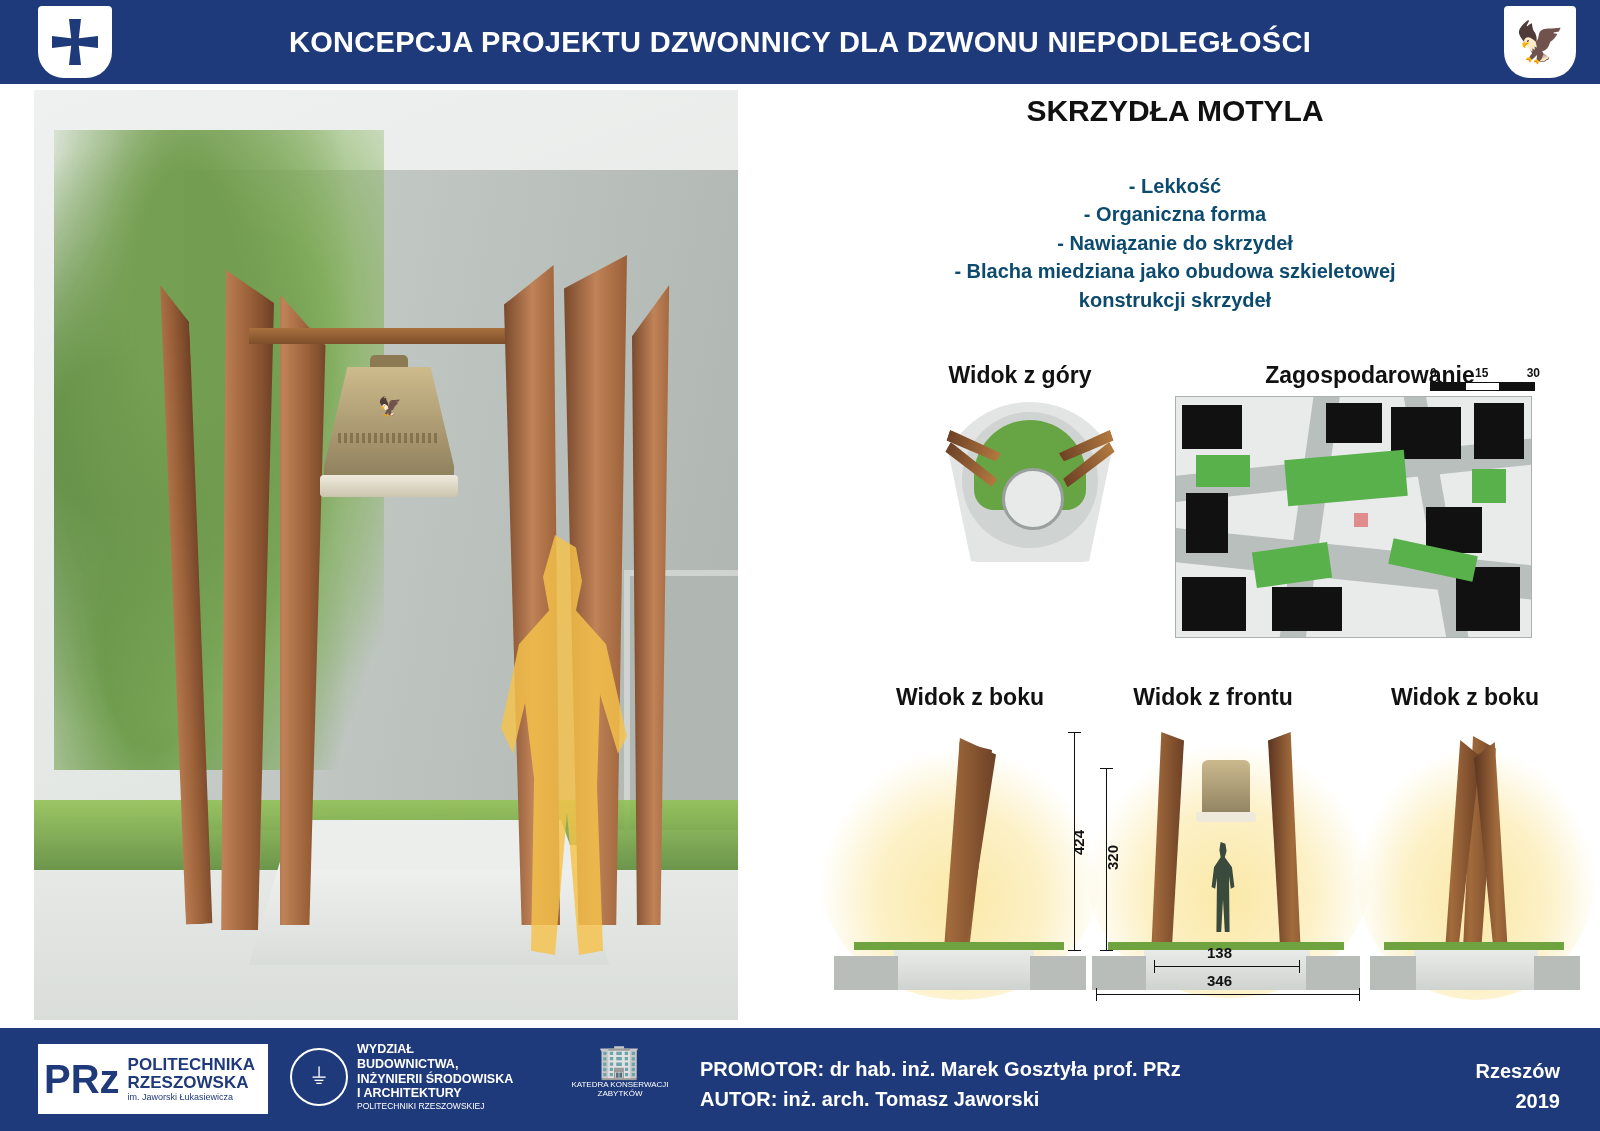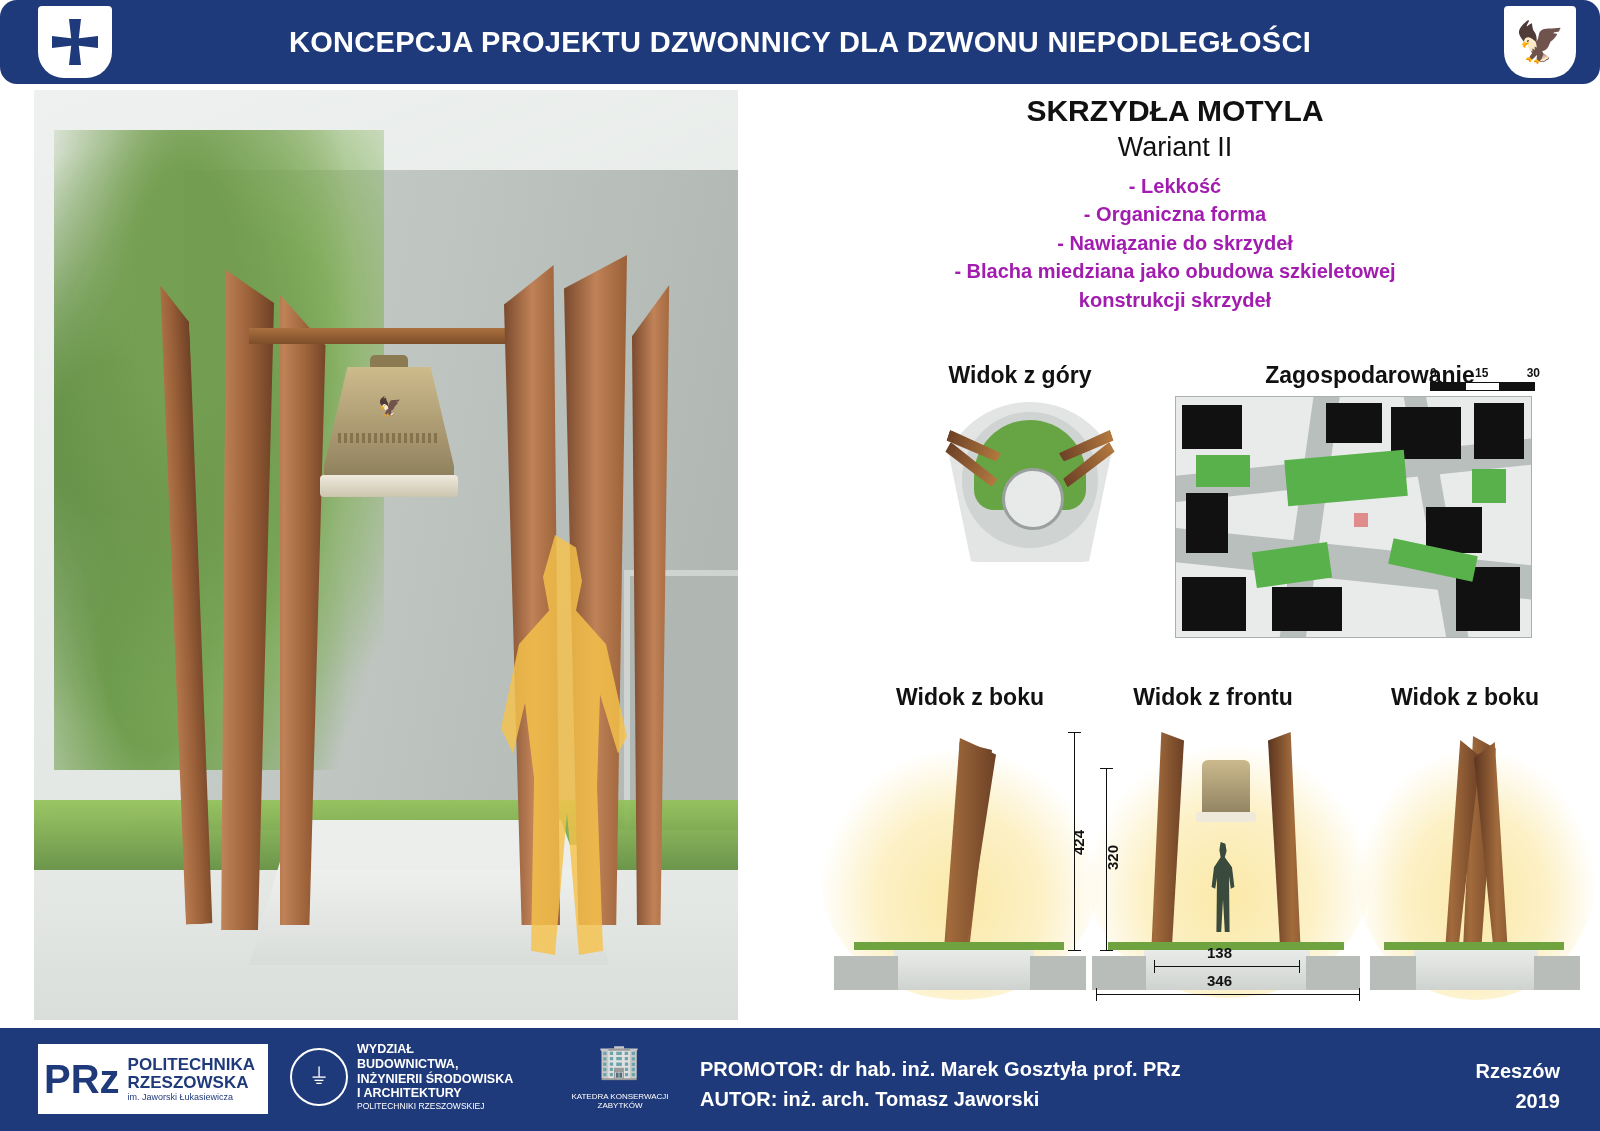--- a/index.html
+++ b/index.html
@@ -1,20 +1,20 @@
 <!DOCTYPE html>
 <html lang="pl"><head>
 <meta charset="utf-8">
 <title>Koncepcja projektu dzwonnicy</title>
 <style>
   html,body{margin:0;padding:0;background:#ffffff;}
   body{width:1600px;height:1131px;font-family:"Liberation Sans",sans-serif;overflow:hidden;position:relative;}
 
   
-  .header{position:absolute;left:0;top:0;width:1600px;height:84px;background:#1f3a7a;border-radius:17px;}
+  .header{position:absolute;left:0;top:0;width:1600px;height:84px;background:#1f3a7a;}
   .header-title{position:absolute;left:150px;top:0;width:1300px;height:84px;display:flex;align-items:center;justify-content:center;
     color:#ffffff;font-size:29px;font-weight:bold;letter-spacing:.3px;text-align:center;}
   .crest-left{position:absolute;left:38px;top:6px;width:74px;height:72px;background:#ffffff;border-radius:4px 4px 26px 26px;
     display:flex;align-items:center;justify-content:center;}
   .crest-left .maltese{width:46px;height:46px;position:relative;}
   .crest-left .maltese:before,.crest-left .maltese:after{content:"";position:absolute;background:#1f3a7a;}
   .crest-left .maltese:before{left:17px;top:0;width:12px;height:46px;clip-path:polygon(50% 0,100% 0,78% 50%,100% 100%,50% 100%,0 100%,22% 50%,0 0);}
   .crest-left .maltese:after{left:0;top:17px;width:46px;height:12px;clip-path:polygon(0 50%,0 0,50% 22%,100% 0,100% 50%,100% 100%,50% 78%,0 100%);}
   .crest-right{position:absolute;right:24px;top:6px;width:72px;height:72px;background:#ffffff;border-radius:4px 4px 26px 26px;
     display:flex;align-items:center;justify-content:center;}
@@ -58,21 +58,21 @@
   .r-bell .lip{position:absolute;left:-4px;top:120px;width:138px;height:22px;background:linear-gradient(180deg,#efeadd,#cbc4ae);border-radius:4px;}
   .r-bell .emblem{position:absolute;left:54px;top:28px;width:22px;height:24px;color:#5a4a28;font-size:19px;text-align:center;line-height:24px;}
   .r-bell .inscr{position:absolute;left:14px;top:66px;width:102px;height:10px;background:repeating-linear-gradient(90deg,#6d5c36 0 3px,transparent 3px 6px);opacity:.6;}
   .r-person{position:absolute;left:455px;bottom:65px;width:150px;height:420px;background:#f5c24a;opacity:.82;
     clip-path:polygon(44% 0,58% 3%,62% 11%,58% 18%,78% 26%,92% 48%,86% 52%,74% 38%,72% 60%,76% 99%,60% 100%,52% 66%,44% 100%,28% 99%,30% 58%,24% 40%,16% 52%,8% 46%,20% 26%,40% 18%,36% 10%);}
 
   
   .right{position:absolute;left:770px;top:0;width:810px;height:940px;}
   .title-main{position:absolute;left:0;top:10px;width:810px;text-align:center;font-size:30px;font-weight:bold;color:#111;}
   .title-sub{position:absolute;left:0;top:48px;width:810px;text-align:center;font-size:27px;color:#111;}
-  .bullets{position:absolute;left:20px;top:88px;width:770px;text-align:center;font-size:20px;font-weight:bold;color:#a21caf;line-height:1.42;}
+  .bullets{position:absolute;left:20px;top:88px;width:770px;text-align:center;font-size:20px;font-weight:bold;color:#0c4a6e;line-height:1.42;}
 
   .lbl{font-size:23px;font-weight:bold;color:#111;text-align:center;}
 
   .top-view-label{position:absolute;left:90px;top:278px;width:320px;}
   .site-label{position:absolute;left:400px;top:278px;width:400px;}
 
   
   .topview{position:absolute;left:150px;top:310px;width:220px;height:175px;}
   .tv-fan{position:absolute;left:18px;top:8px;width:184px;height:160px;background:#e3e5e4;
     border-radius:92px 92px 40px 40px;clip-path:polygon(0 0,100% 0,82% 100%,18% 100%);}
@@ -120,21 +120,21 @@
   .f-logo1{position:absolute;left:38px;top:16px;width:230px;height:70px;background:#ffffff;display:flex;align-items:center;gap:8px;padding:0 6px;box-sizing:border-box;}
   .f-logo1 .mark{font-size:40px;color:#1f3a7a;font-weight:bold;line-height:1;}
   .f-logo1 .t1{font-size:17px;font-weight:bold;color:#1f3a7a;line-height:1.05;}
   .f-logo1 .t2{font-size:9px;color:#1f3a7a;}
   .f-fac{position:absolute;left:290px;top:14px;width:250px;color:#fff;display:flex;align-items:center;gap:9px;}
   .f-fac .circ{width:54px;height:54px;border-radius:50%;border:2px solid #fff;display:flex;align-items:center;justify-content:center;font-size:22px;}
   .f-fac .txt{font-size:12.5px;font-weight:bold;line-height:1.18;}
   .f-fac .txt .small{font-size:8.5px;font-weight:normal;}
   .f-kat{position:absolute;left:555px;top:16px;width:130px;color:#fff;text-align:center;}
   .f-kat .ico{font-size:34px;line-height:1;}
-  .f-kat .cap{font-size:8px;margin-top:14px;line-height:1.15;}
+  .f-kat .cap{font-size:8px;margin-top:2px;line-height:1.15;}
   .f-authors{position:absolute;left:700px;top:26px;width:620px;font-size:20px;font-weight:bold;line-height:1.5;}
   .f-city{position:absolute;right:40px;top:28px;text-align:right;font-size:20px;font-weight:bold;line-height:1.5;}
 </style>
 </head>
 <body>
 
 <div class="header">
   <div class="crest-left">
     <div class="maltese"></div>
   </div>
@@ -171,21 +171,20 @@
     </div>
     <div class="wing w4"></div>
     <div class="wing w5"></div>
     <div class="wing w6"></div>
     <div class="r-person"></div>
   </div>
 
   <div class="right">
 
     <div class="title-main">SKRZYDŁA MOTYLA</div>
-    <div class="title-sub">Wariant II</div>
     <div class="bullets">
       <div>- Lekkość</div>
       <div>- Organiczna forma</div>
       <div>- Nawiązanie do skrzydeł</div>
       <div>- Blacha miedziana jako obudowa szkieletowej</div>
       <div>konstrukcji skrzydeł</div>
     </div>
 
     <div class="lbl top-view-label">Widok z góry</div>
     <div class="topview">

